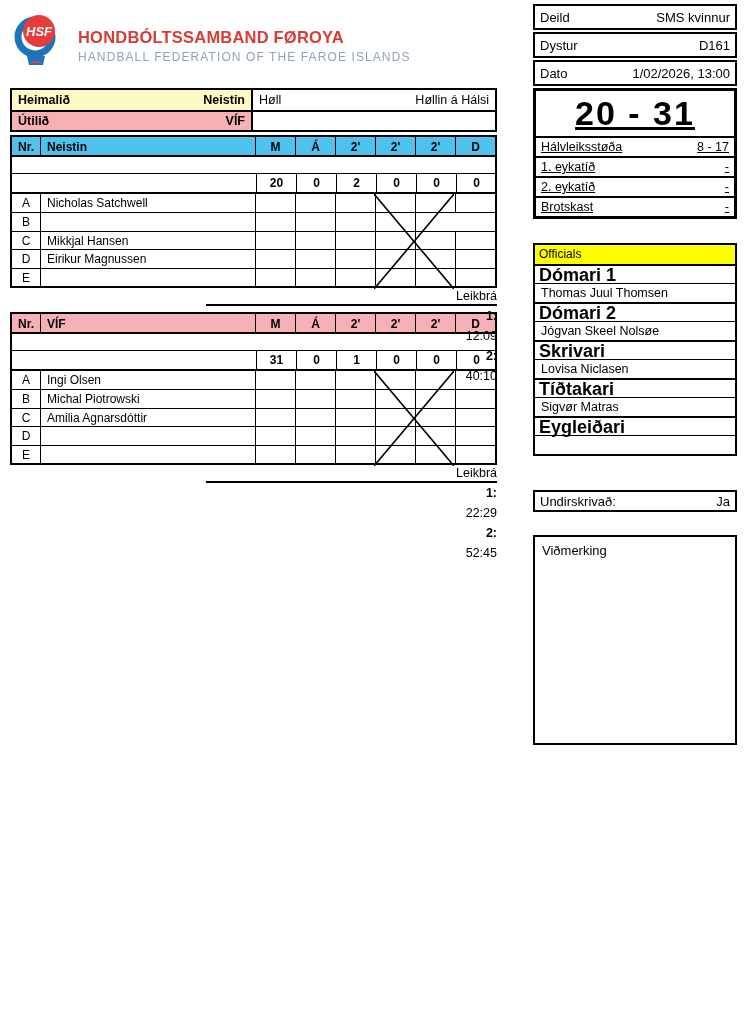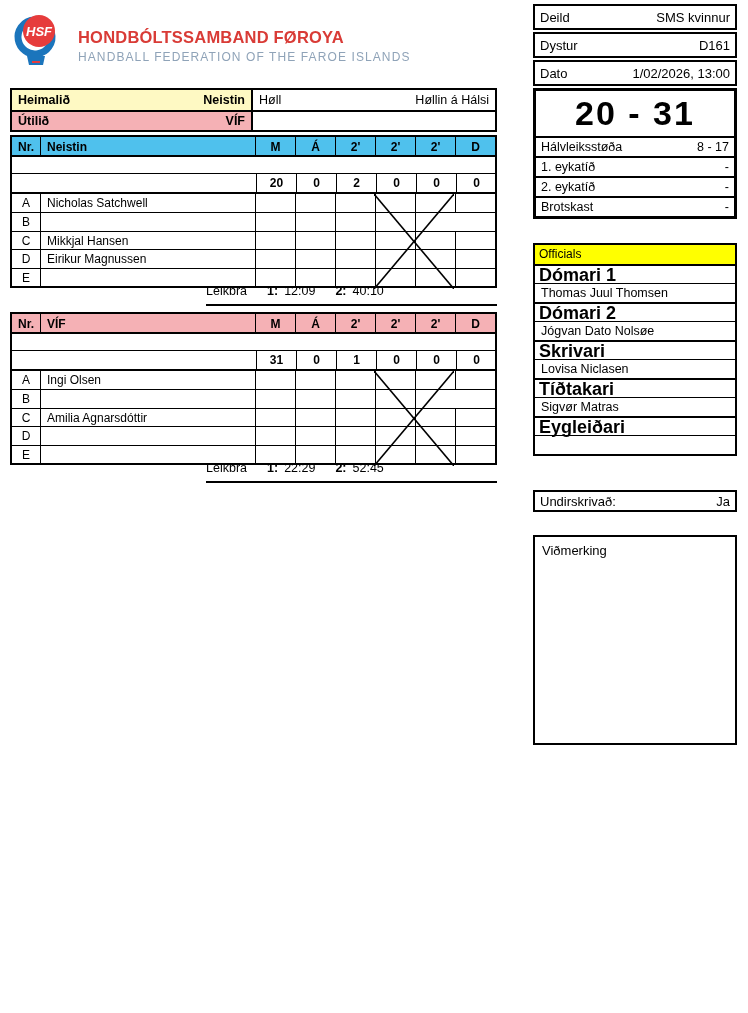--- a/index.html
+++ b/index.html
@@ -15,21 +15,21 @@
   .brand-title { color:#d93b36; font-weight:bold; font-size:16.5px; letter-spacing:.2px; }
   .brand-sub { color:#8fa3b8; font-size:12px; letter-spacing:1.1px; margin-top:3px; }
 
   
   .right-col { position:absolute; left:533px; top:0; width:204px; }
   .mi-row { border:2px solid #000; height:26px; margin-bottom:2px;
             display:flex; justify-content:space-between; align-items:center;
             padding:0 5px; font-size:13px; }
   .match-info { position:absolute; top:4px; width:100%; }
 
-  .score-box { position:absolute; top:88px; width:100%; border:3px solid #000; background:#fff; }
+  .score-box { position:absolute; top:88px; width:100%; border:3px solid #000; background:#fff;text-decoration:underline; }
   .score-final { height:45px; display:flex; align-items:center; justify-content:center;
                  font-size:34px; font-weight:600; letter-spacing:2px; }
   .score-row { border-top:2px solid #000; height:20px; display:flex; justify-content:space-between;
                align-items:center; padding:0 5px; font-size:12.5px; }
 
   .officials-box { position:absolute; top:243px; width:100%; border:2px solid #000; }
   .off-title { background:#ffff00; height:19px; line-height:19px; padding:0 4px; font-size:12px; }
   .off-label { border-top:2px solid #000; height:19px; line-height:19px; padding:0 4px;
                font-weight:bold; font-size:18px; }
   .off-value { border-top:1px solid #000; height:19px; line-height:19px; padding:0 6px; font-size:12.5px; }
@@ -56,21 +56,21 @@
   .r-head .c:first-child, .r-row .c:first-child { border-left:none; }
   .c.nr { text-align:center; }
   .c.name { padding-left:6px; }
   .c.num { text-align:center; }
   .totals { border-top:1px solid #000; grid-template-columns:244px 40px 40px 40px 40px 40px 40px;
             font-weight:bold;margin-top:16px; }
   .totals .c:first-child { border-left:none; }
   .bench { position:relative; border-top:2px solid #000; }
   .x-overlay { position:absolute; top:0; bottom:0; right:41px; width:80px; pointer-events:none; }
   .leikbra { margin-left:196px; width:291px; height:17px; border-bottom:2px solid #000;
-             display:flex; align-items:center; gap:6px; font-size:12.5px; padding-bottom:12px; margin-top:1px; }
+             display:flex; align-items:flex-end; gap:6px; font-size:12.5px; padding-bottom:12px; margin-top:1px;flex-direction:column; }
   .leikbra .bold { font-weight:bold; margin-left:14px; }
   .roster2 { margin-top:6px; }
 </style>
 </head>
 <body>
 
 <div class="brand">
   <span>
     <svg width="52" height="60" viewBox="0 0 52 60">
       <circle cx="23" cy="29" r="17" fill="none" stroke="#1b75bc" stroke-width="7" stroke-dasharray="84 23" stroke-dashoffset="-12" transform="rotate(-55 23 29)"></circle>
@@ -121,21 +121,21 @@
       <span>Brotskast</span>
       <span>-</span>
     </div>
   </div>
 
   <div class="officials-box">
     <div class="off-title" style="background: rgb(255, 255, 0);">Officials</div>
     <div class="off-label">Dómari 1</div>
     <div class="off-value">Thomas Juul Thomsen</div>
     <div class="off-label">Dómari 2</div>
-    <div class="off-value">Jógvan Dato Nolsøe</div>
+    <div class="off-value">Jógvan Skeel Nolsøe</div>
     <div class="off-label">Skrivari</div>
     <div class="off-value">Lovisa Niclasen</div>
     <div class="off-label">Tíðtakari</div>
     <div class="off-value">Sigvør Matras</div>
     <div class="off-label">Eygleiðari</div>
     <div class="off-value"></div>
   </div>
 
   <div class="signed-box">
     <span>Undirskrivað:</span>
@@ -279,20 +279,21 @@
           <div class="c name">Ingi Olsen</div>
           <div class="c num"></div>
           <div class="c num"></div>
           <div class="c num"></div>
           <div class="c num"></div>
           <div class="c num"></div>
           <div class="c num"></div>
         </div>
         <div class="r-row">
           <div class="c nr">B</div>
+          <div class="c name">Michal Piotrowski</div>
           <div class="c num"></div>
           <div class="c num"></div>
           <div class="c num"></div>
           <div class="c num"></div>
           <div class="c num"></div>
           <div class="c num"></div>
         </div>
         <div class="r-row">
           <div class="c nr">C</div>
           <div class="c name">Amilia Agnarsdóttir</div>

